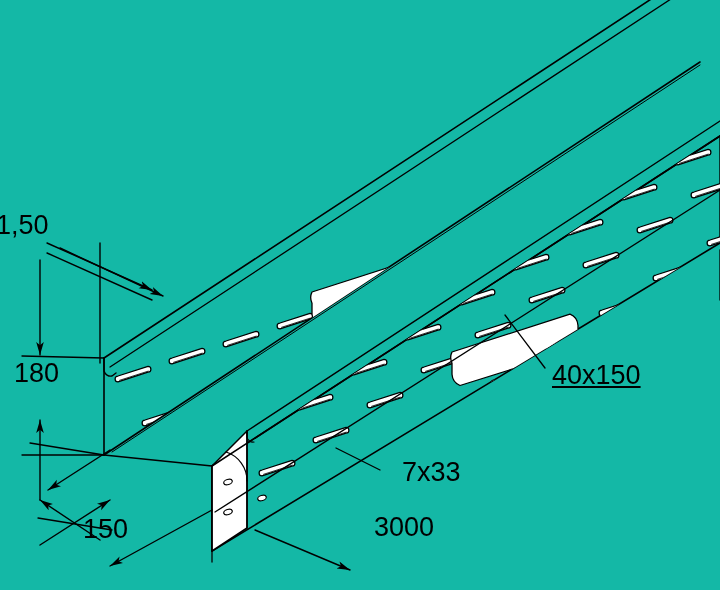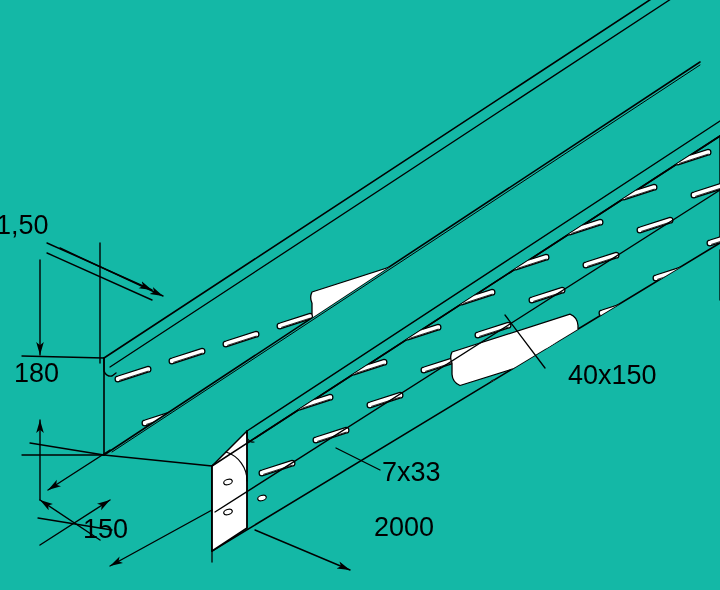--- a/index.html
+++ b/index.html
@@ -28,22 +28,22 @@
     font-family: "Liberation Sans", sans-serif;
     font-size: 27px;
     line-height: 1;
     white-space: nowrap;
     letter-spacing: 0px;
   }
   #lbl-thickness { left: -4px;  top: 212px; }
   #lbl-height    { left: 14px;  top: 360px; }
   #lbl-width     { left: 83px;  top: 508px; margin-top: 8px; }
   #lbl-length    { left: 374px; top: 514px; }
-  #lbl-slot-small{ left: 382px; top: 459px; }
-  #lbl-slot-big  { left: 568px; top: 362px; }
+  #lbl-slot-small{ left: 402px; top: 459px; }
+  #lbl-slot-big  { left: 552px; top: 362px; text-decoration: underline; }
 </style>
 </head>
 <body>
 
 <div id="page">
 
   <svg id="drawing" viewBox="0 0 720 590">
     <defs>
       <marker id="arrowFill" markerWidth="14" markerHeight="14" refX="13" refY="4" orient="auto" markerUnits="userSpaceOnUse">
         <path d="M0,0.2 L13,4 L0,7.8 L3.2,4 Z" fill="#000"></path>
@@ -271,19 +271,19 @@
 
     </g>
   </svg>
 
   <div class="dim-label" id="lbl-thickness">1,50</div>
 
   <div class="dim-label" id="lbl-height">180</div>
 
   <div class="dim-label" id="lbl-width">150</div>
 
-  <div class="dim-label" id="lbl-length">2000</div>
+  <div class="dim-label" id="lbl-length">3000</div>
 
   <div class="dim-label" id="lbl-slot-small">7x33</div>
 
   <div class="dim-label" id="lbl-slot-big">40x150</div>
 
 </div>
 
 </body></html>

